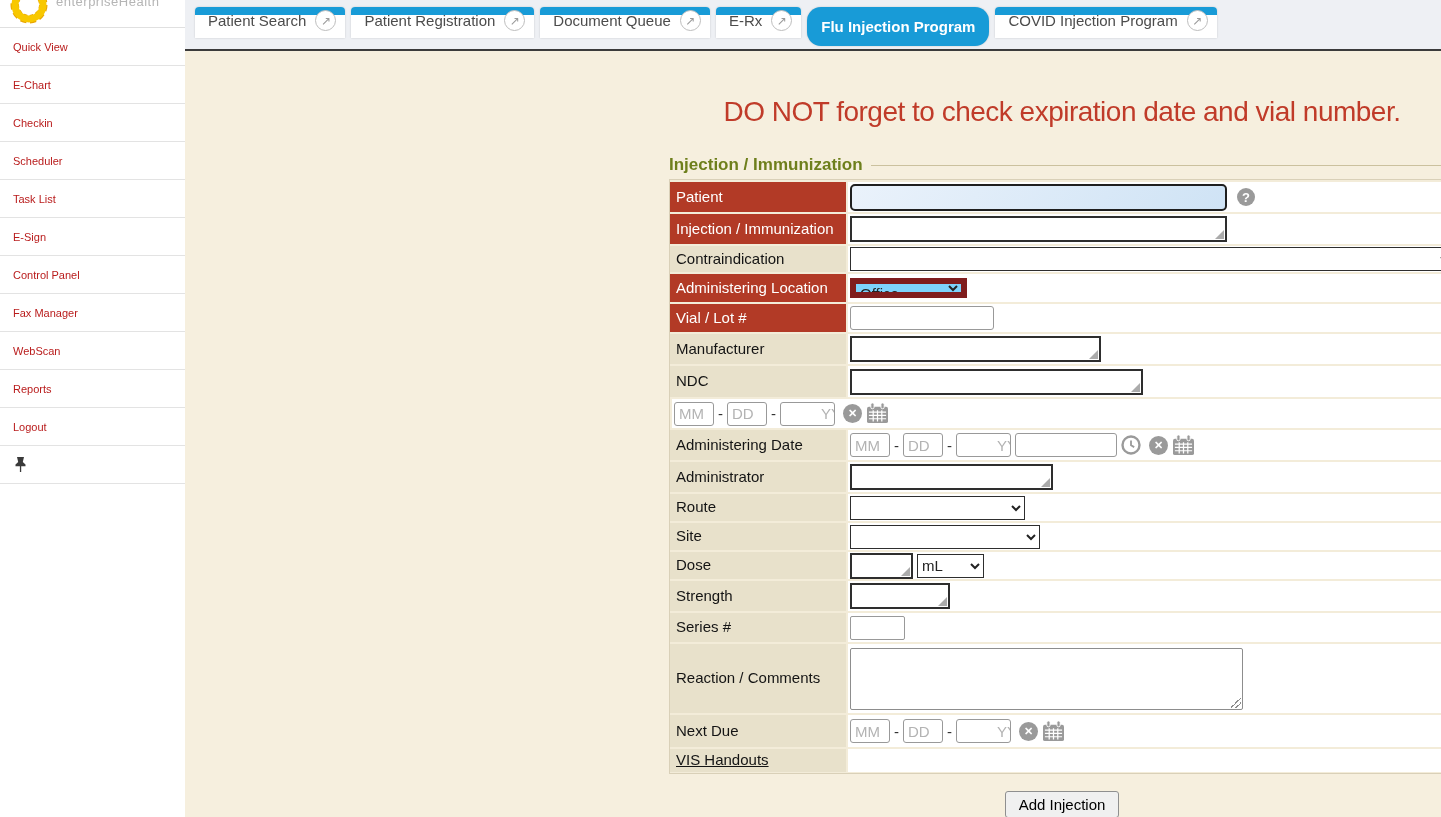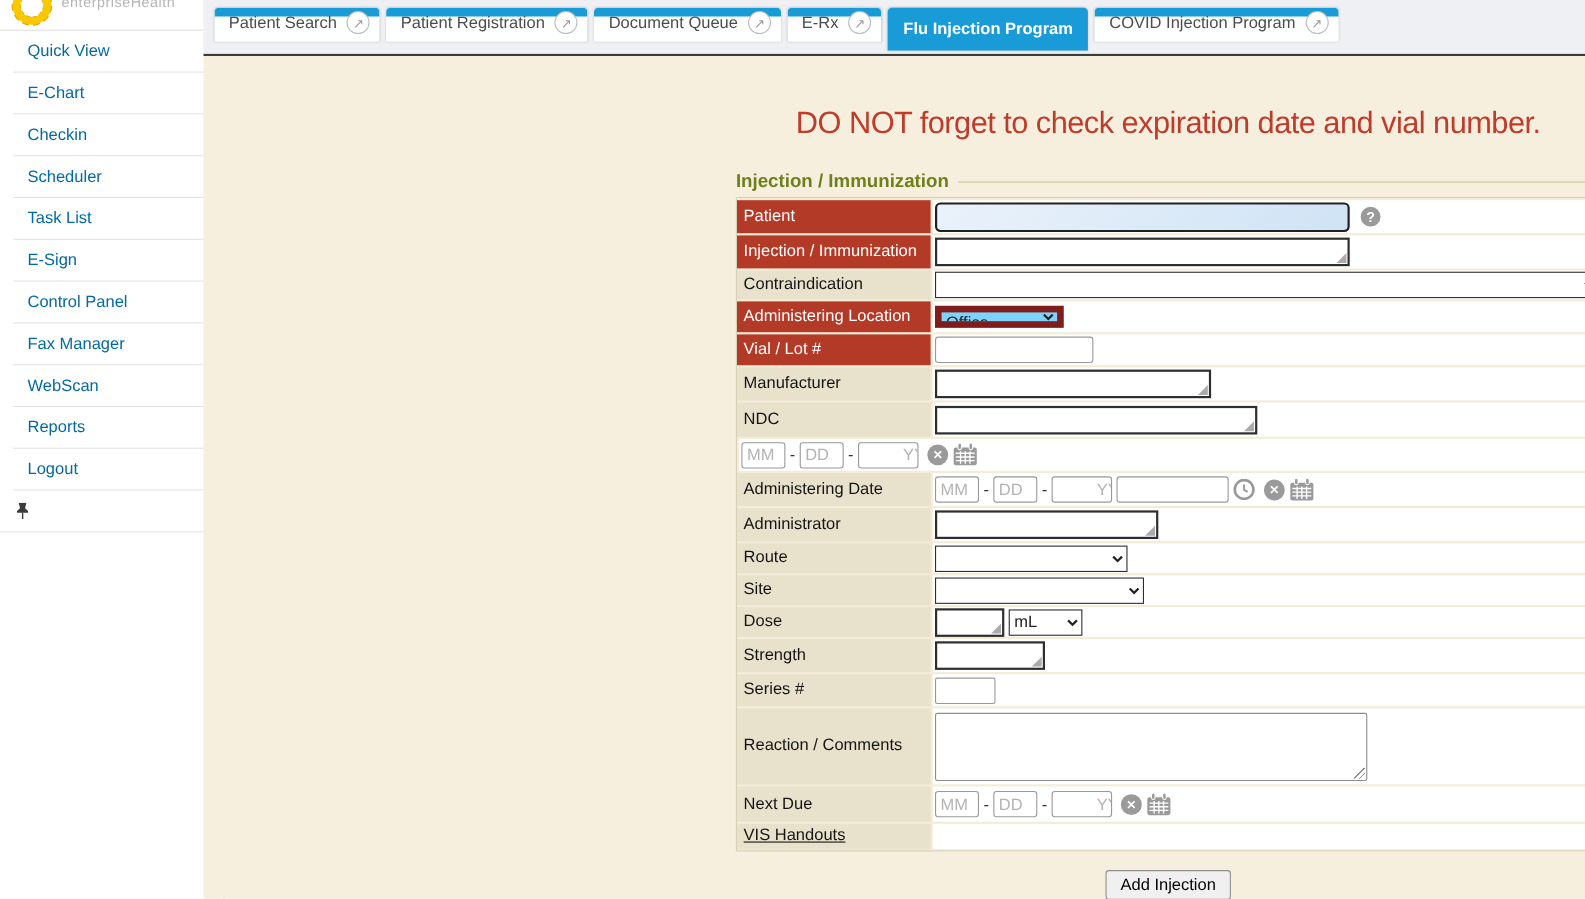--- a/index.html
+++ b/index.html
@@ -5,38 +5,38 @@
   * { margin:0; padding:0; box-sizing:border-box; }
   html,body { width:1441px; height:817px; overflow:hidden; background:#fff;
               font-family:"Liberation Sans", sans-serif; }
 
   
   .sidebar { position:absolute; left:0; top:0; width:204px; height:817px;
              background:#fff; border-right:1px solid #c9c9c9; }
   .side-logo { position:relative; height:28px; border-bottom:1px solid #e0e0e0; overflow:hidden; }
   .logo-gear { position:absolute; left:8px; top:-16px; }
   .brand-text { position:absolute; left:56px; top:-6px; font-size:13px; color:#b5b5b5; letter-spacing:.5px; }
-  .menu-item { height:38px; line-height:38px; padding-left:13px; font-size:15px;
-               color:#0369a1; border-bottom:1px solid #e3e3e3; cursor:pointer;margin-left:12px; }
+  .menu-item { height:38px; line-height:38px; padding-left:13px; font-size:11px;
+               color:#b91c1c; border-bottom:1px solid #e3e3e3; cursor:pointer; }
   .pin-row { height:38px; display:flex; align-items:center; padding-left:14px;
              border-bottom:1px solid #e3e3e3; cursor:pointer; }
 
   
   .topbar { position:absolute; left:185px; top:0; width:1256px; height:51px;
             background:#eef0f4; border-bottom:2px solid #3b3b3b;
             display:flex; align-items:flex-start; padding:7px 0 0 10px; gap:6px; }
   .tab { display:flex; flex-direction:column; border-radius:4px 4px 0 0; overflow:hidden;
          background:#fff; box-shadow:0 0 2px rgba(0,0,0,.18); cursor:pointer; }
   .tab-strip { height:8px; background:#189bd7; }
   .tab-body { height:23px; display:flex; align-items:center; gap:9px; padding:0 9px 12px 13px;
               font-size:15px; color:#4c4c4c; white-space:nowrap; }
   .launch { width:21px; height:21px; border:1px solid #bdbdbd; border-radius:50%;
             display:flex; align-items:center; justify-content:center;
             color:#9a9a9a; font-size:12px; background:#fff; }
-  .tab.active { background:#189bd7; height:39px; justify-content:center; }
+  .tab.active { background:#189bd7; height:39px; justify-content:center;border-radius:14px; }
   .tab.active .tab-body { color:#fff; font-weight:bold; height:39px; padding:0 14px; }
 
   
   .content { position:absolute; left:185px; top:51px; width:1256px; height:766px;
              background:#f6efde; }
   .form-area { position:absolute; left:484px; top:0; width:786px; }
   .warning { margin-top:45px; text-align:center; font-size:28px; color:#c03b29;
              letter-spacing:-.5px; white-space:nowrap; }
   .legend-row { margin-top:27px; display:flex; align-items:center; }
   .legend-text { font-size:17px; font-weight:bold; color:#6e7f1c; white-space:nowrap; }

